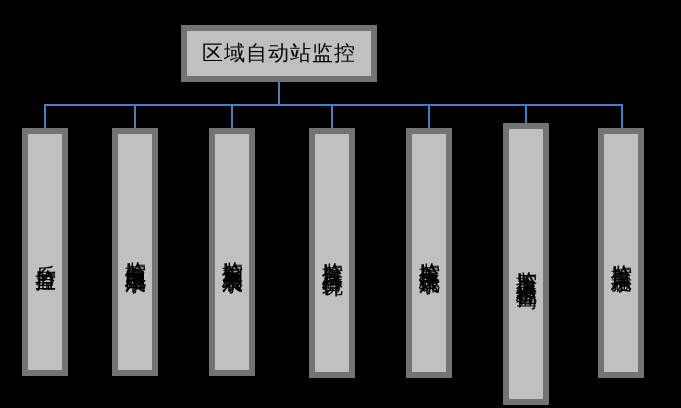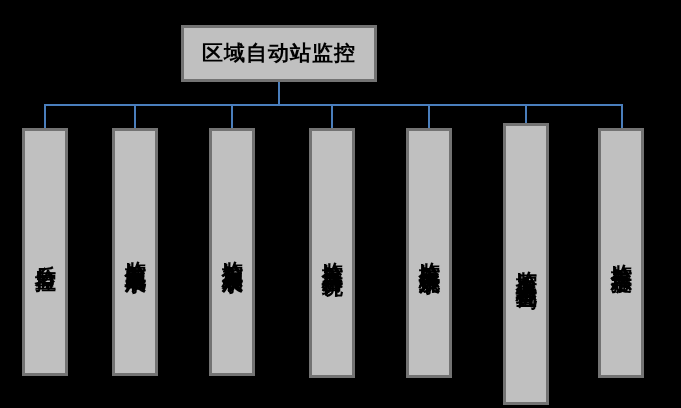--- a/index.html
+++ b/index.html
@@ -23,27 +23,26 @@
     position: absolute;
     background: #4a7ebc;
   }
   .line-v { width: 2px; }
   .line-h { height: 2px; }
 
   
   .node {
     position: absolute;
     background: #c0c0c0;
-    border: 3px solid #737373;
+    border: 6px solid #737373;
     box-sizing: border-box;
     color: #000000;
     display: flex;
     align-items: center;
     justify-content: center;
-    font-weight: bold;
   }
   .node-root {
     font-size: 21px;
     letter-spacing: 1px;
     line-height: 1;
     white-space: nowrap;
   }
   .node-child {
     padding: 4px 0;
   }

